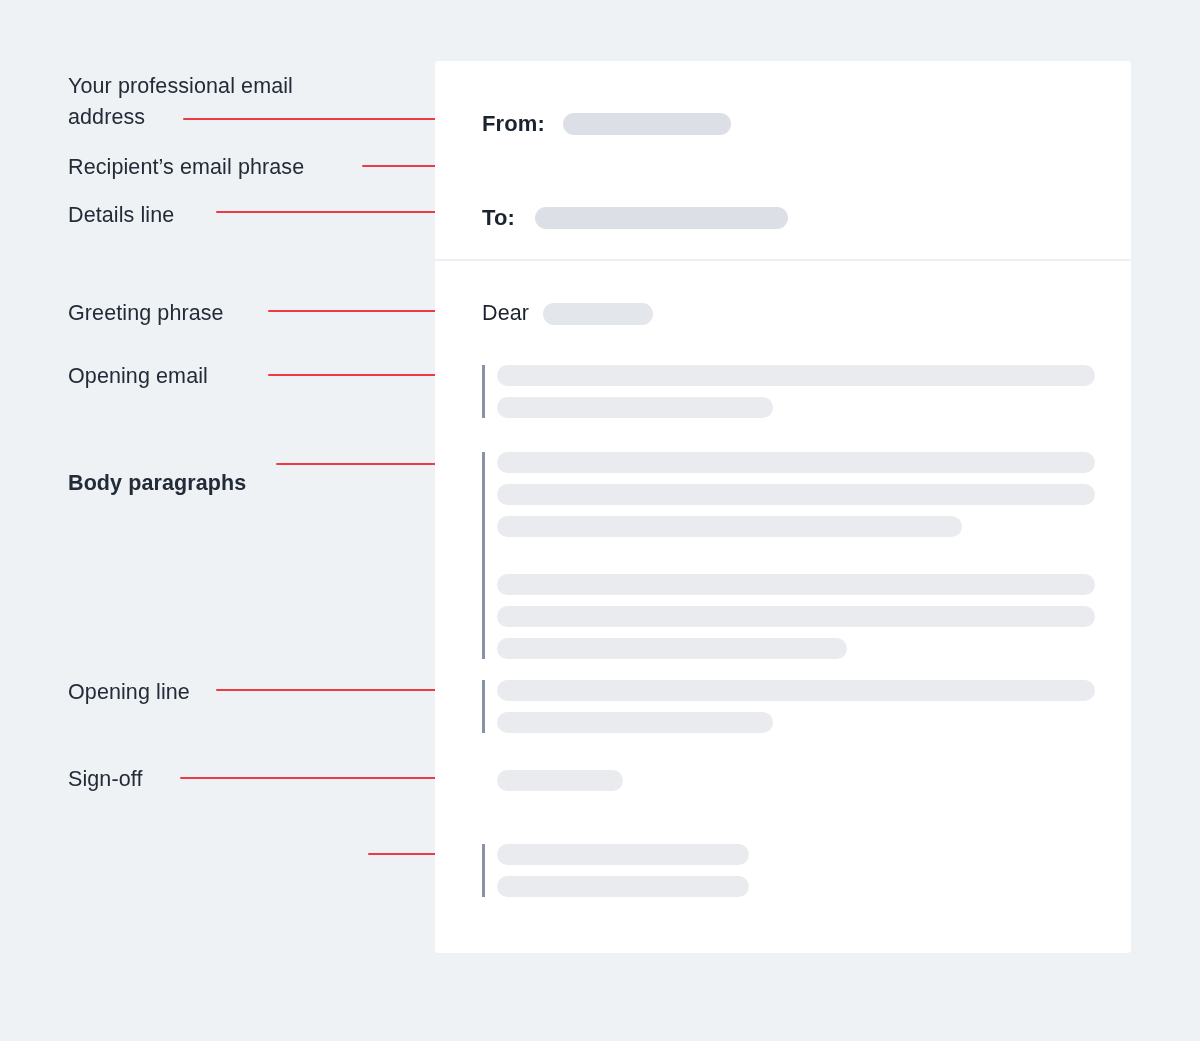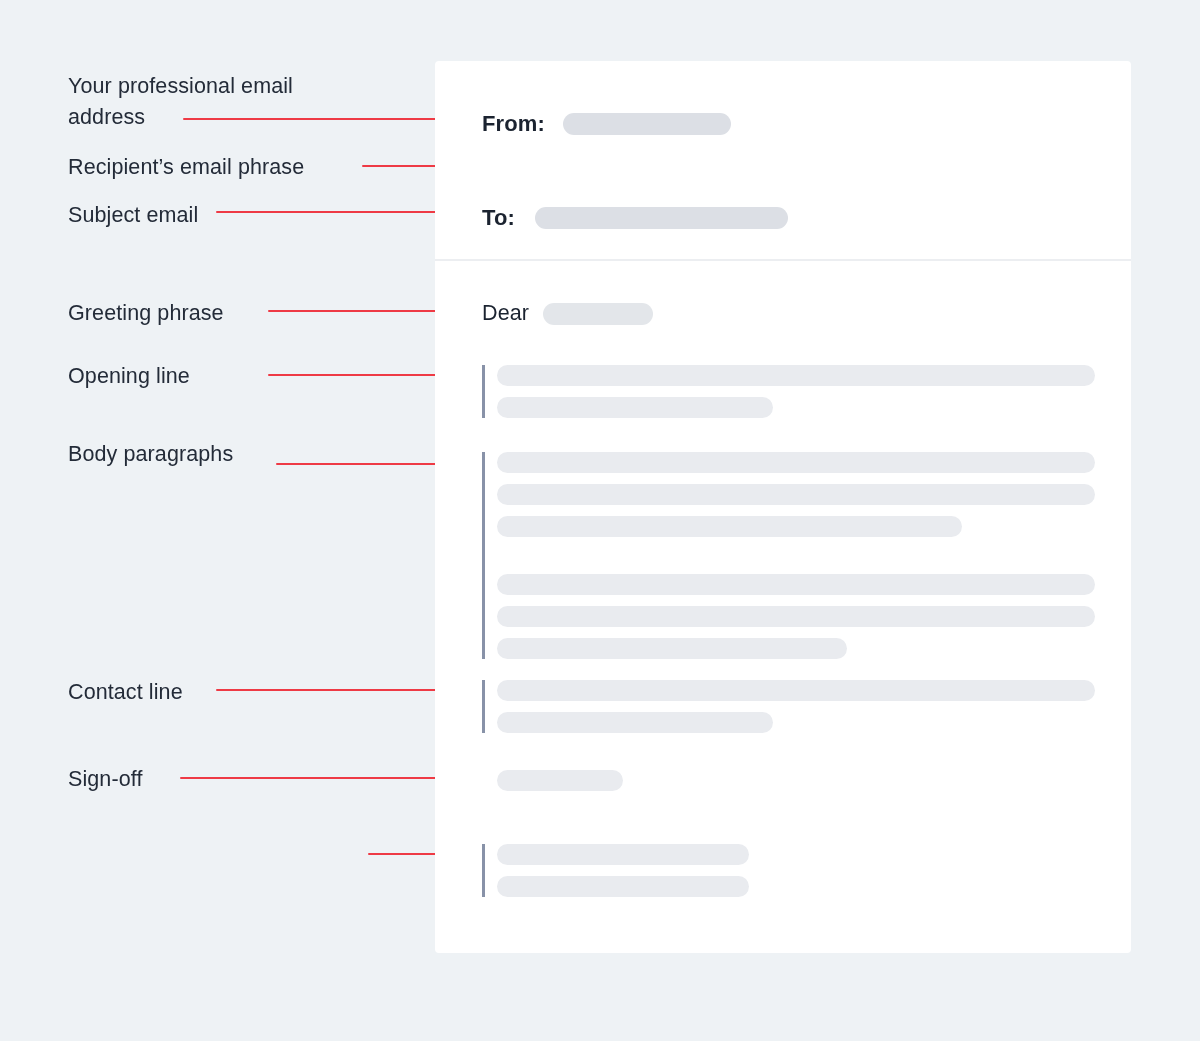--- a/index.html
+++ b/index.html
@@ -150,29 +150,29 @@
 </head>
 <body>
 
 <div class="annotations">
 
   <div class="annotation" style="top:71px;">Your professional email
 address</div>
 
   <div class="annotation" style="top:152px;">Recipient’s email phrase</div>
 
-  <div class="annotation" style="top:200px;">Subject email</div>
+  <div class="annotation" style="top:200px;">Details line</div>
 
   <div class="annotation" style="top:298px;text-align:center;">Greeting phrase</div>
 
-  <div class="annotation" style="top:361px;">Opening line</div>
-
-  <div class="annotation" style="top:439px;">Body paragraphs</div>
-
-  <div class="annotation" style="top:677px;">Contact line</div>
+  <div class="annotation" style="top:361px;">Opening email</div>
+
+  <div class="annotation" style="top:468px;font-weight:bold;">Body paragraphs</div>
+
+  <div class="annotation" style="top:677px;">Opening line</div>
 
   <div class="annotation" style="top:764px;">Sign-off</div>
 
 </div>
 
 <div class="arrow" style="left:183px; top:111px; width:283px;">
   <div class="shaft"></div>
   <div class="head"></div>
 </div>
 

